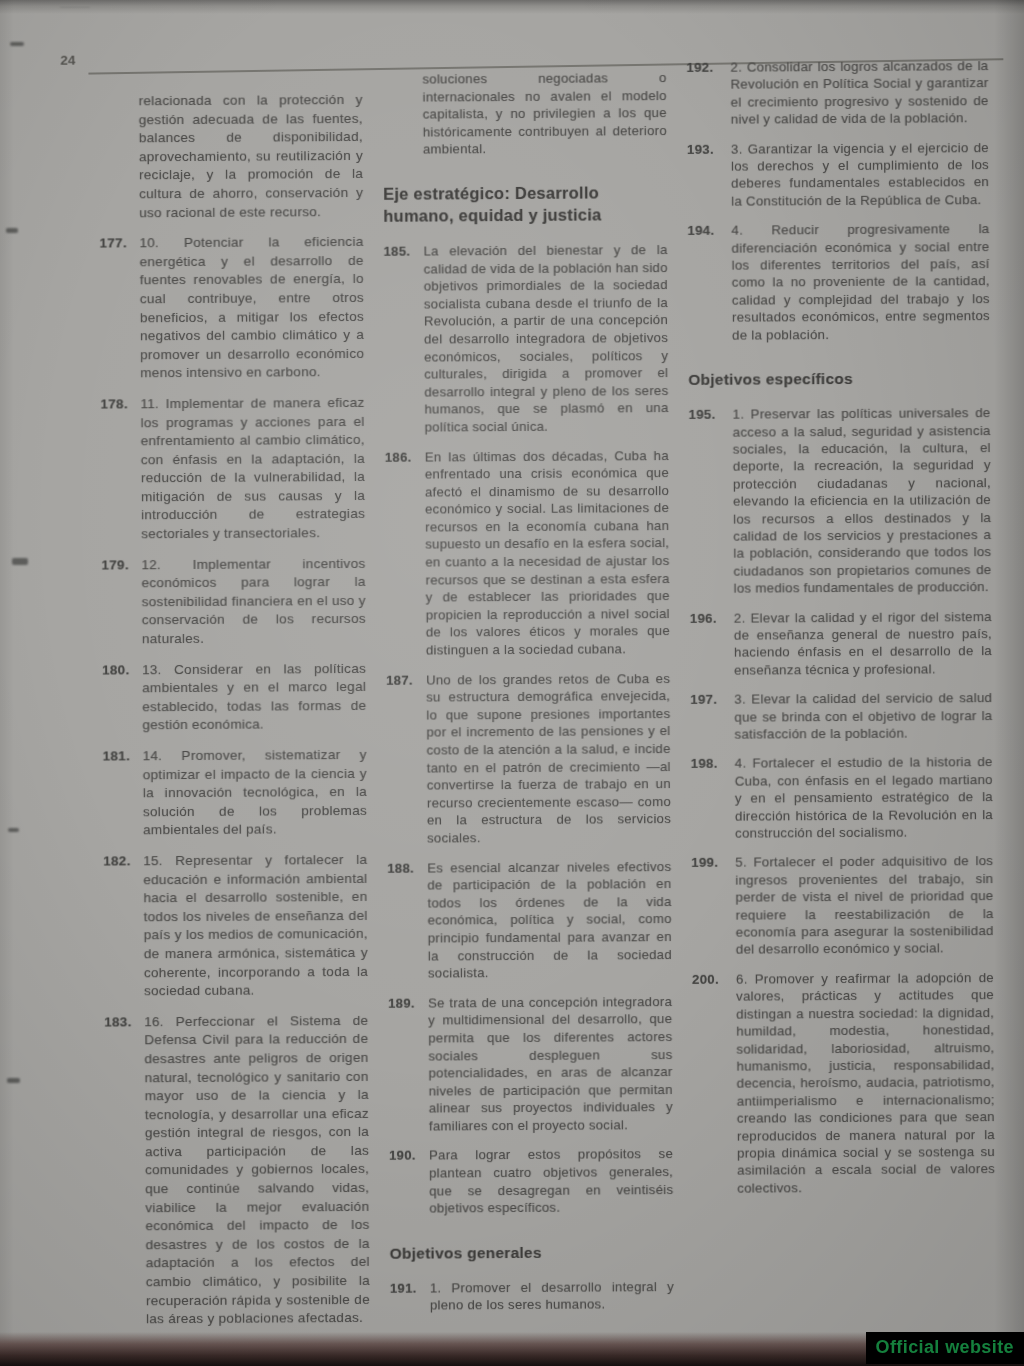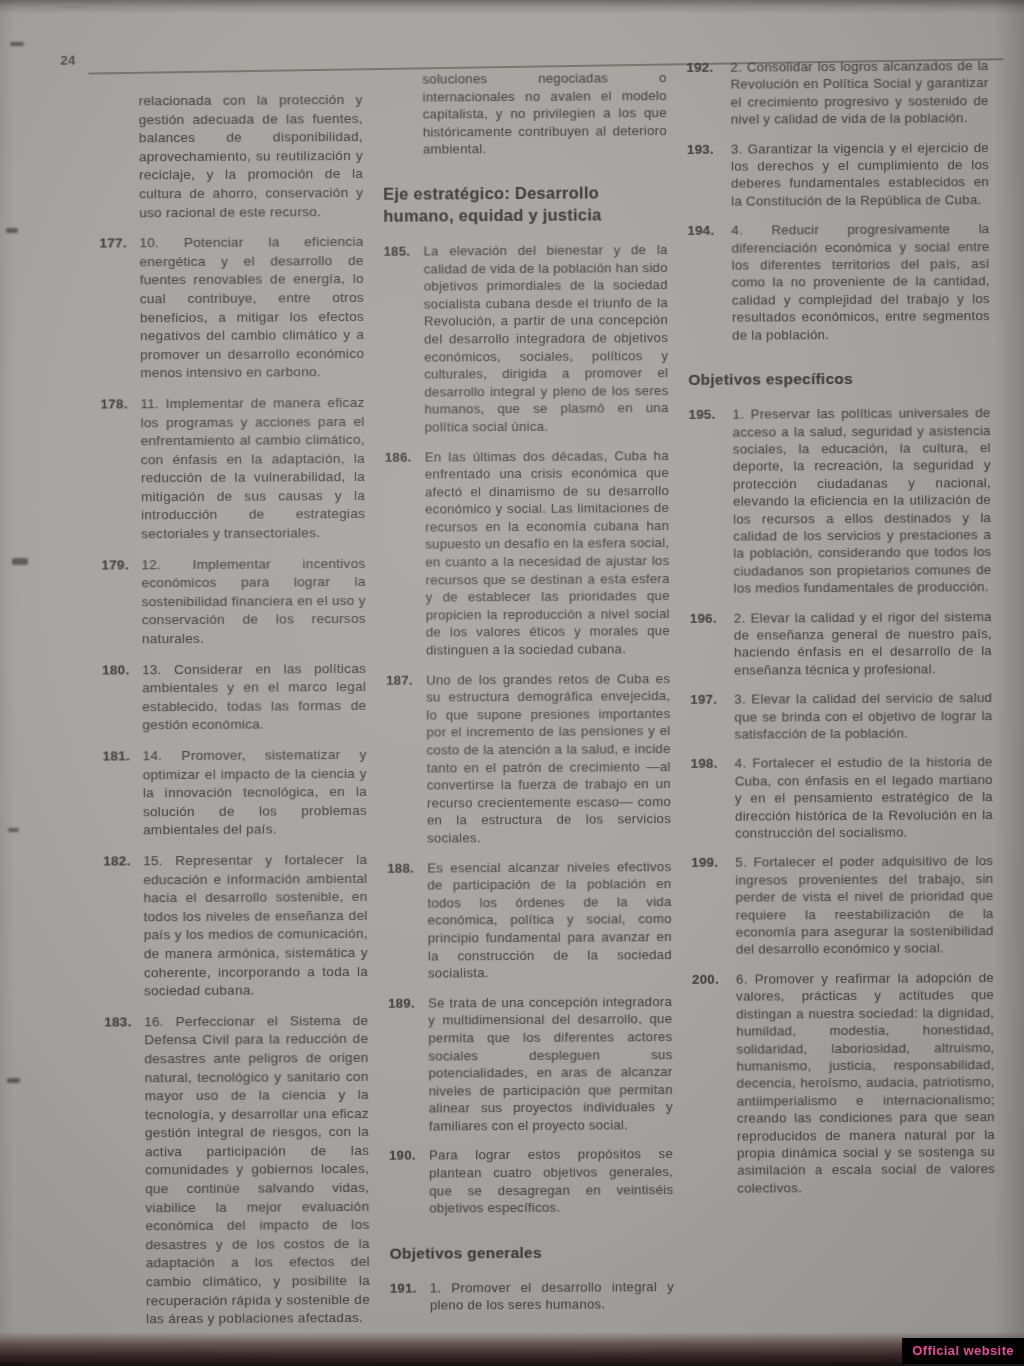--- a/index.html
+++ b/index.html
@@ -36,22 +36,22 @@
   .col-3{left:686px;top:60px;width:302px;font-size:13.3px;line-height:17.4px;}
 
   .para{display:flex;margin-bottom:12px;}
   .num{flex:0 0 40px;font-weight:bold;color:#454543;}
   .col-3 .num{flex-basis:44px;}
   .txt{flex:1;text-align:justify;hyphens:auto;-webkit-hyphens:auto;}
 
   .h-eje{font-weight:bold;color:#3e3d3b;font-size:16.5px;line-height:22px;margin:24px 0 16px 0;}
   .h-obj{font-weight:bold;color:#3e3d3b;font-size:15.5px;line-height:20px;margin:26px 0 16px 0;}
 
-  .watermark{position:absolute;right:0;bottom:2px;background:#000;color:#ec4899;
-    font-size:13px;font-weight:bold;letter-spacing:0.4px;padding:5px 10px 6px 10px;}
+  .watermark{position:absolute;right:0;bottom:2px;background:#000;color:#15803d;
+    font-size:18px;font-weight:bold;letter-spacing:0.4px;padding:5px 10px 6px 10px;}
 </style>
 </head>
 <body>
 
 <div class="photo">
 
   <div class="content">
     <div class="page-num">24</div>
     <div class="head-rule"></div>
 

